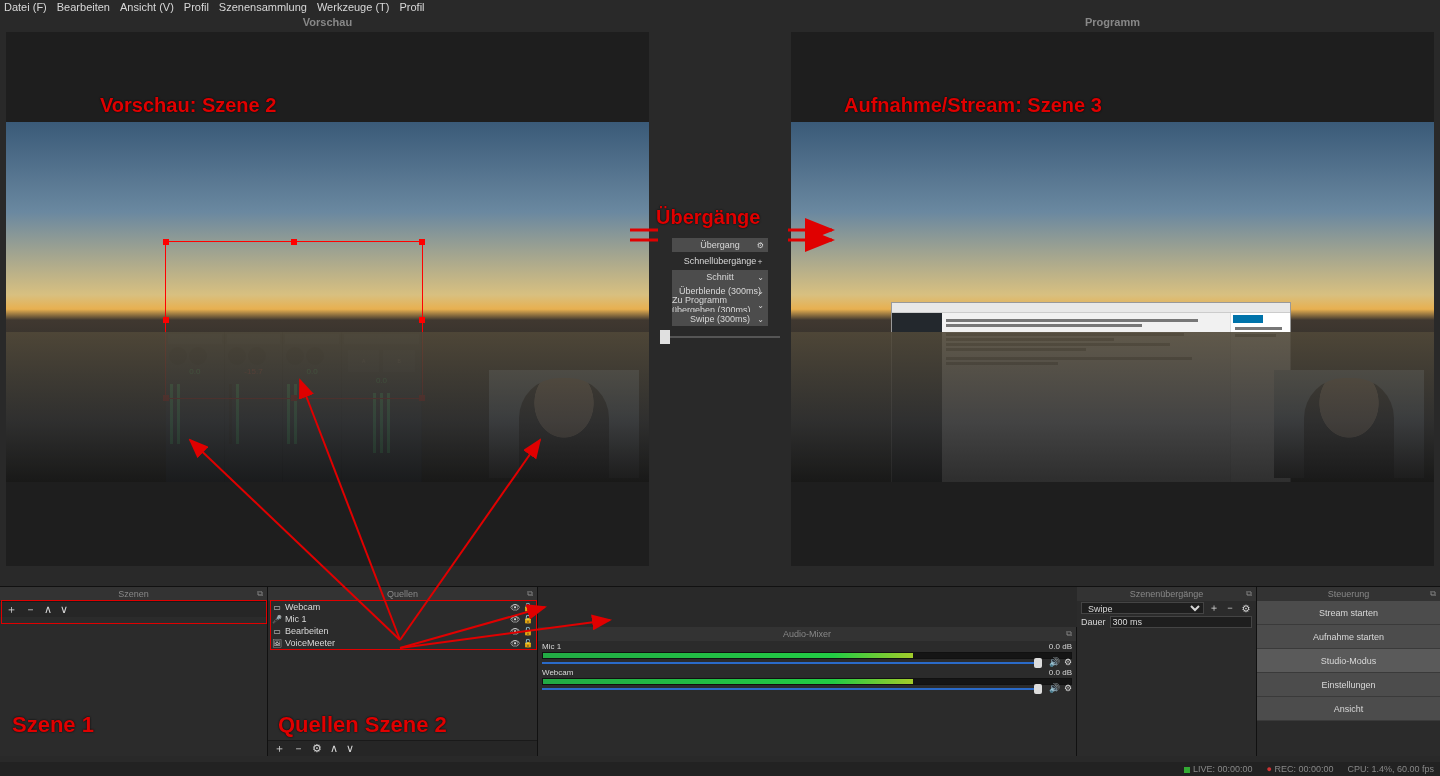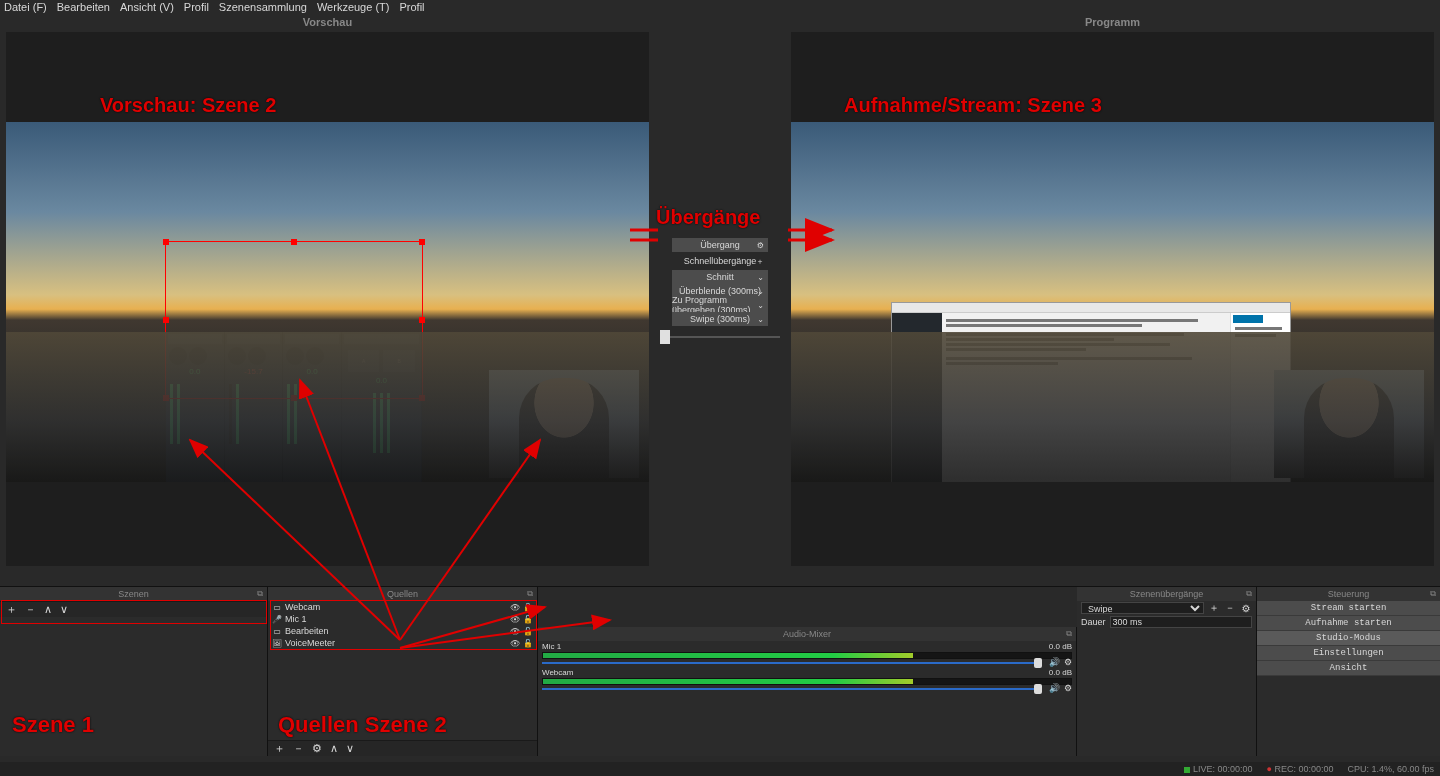--- a/index.html
+++ b/index.html
@@ -244,27 +244,26 @@
   
   .trans-row{display:flex;align-items:center;height:14px;padding:0 4px;gap:4px;font-size:9px;}
   .trans-row select,.trans-row input{
     flex:1;background:#1e1e1e;border:1px solid #444;color:var(--text);
     font-size:9px;height:12px;padding:0 2px;
   }
   .trans-row .ib{width:12px;text-align:center;font-size:10px;}
 
   
   .ctrl-btn{
-    height:15px;
+    height:24px;
     margin:0;
     background:var(--bg-btn);
     display:flex;align-items:center;justify-content:center;
     font-size:9px;
     border-bottom:1px solid #3a3a3a;
-    font-family:Liberation Mono, monospace;
   }
   .ctrl-btn.active{background:#5a5a5a;}
 
   
   .statusbar{
     position:absolute;
     left:0;right:0;bottom:0;height:14px;
     background:#222;
     display:flex;align-items:center;justify-content:flex-end;
     gap:14px;

